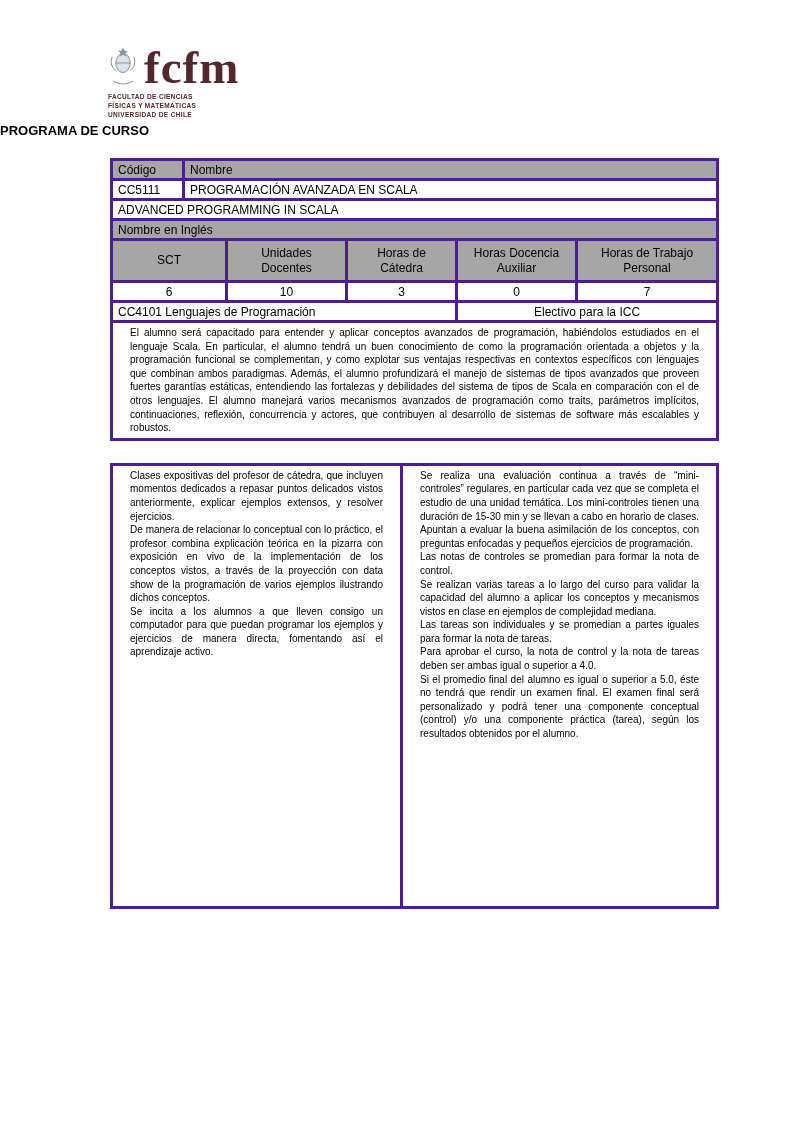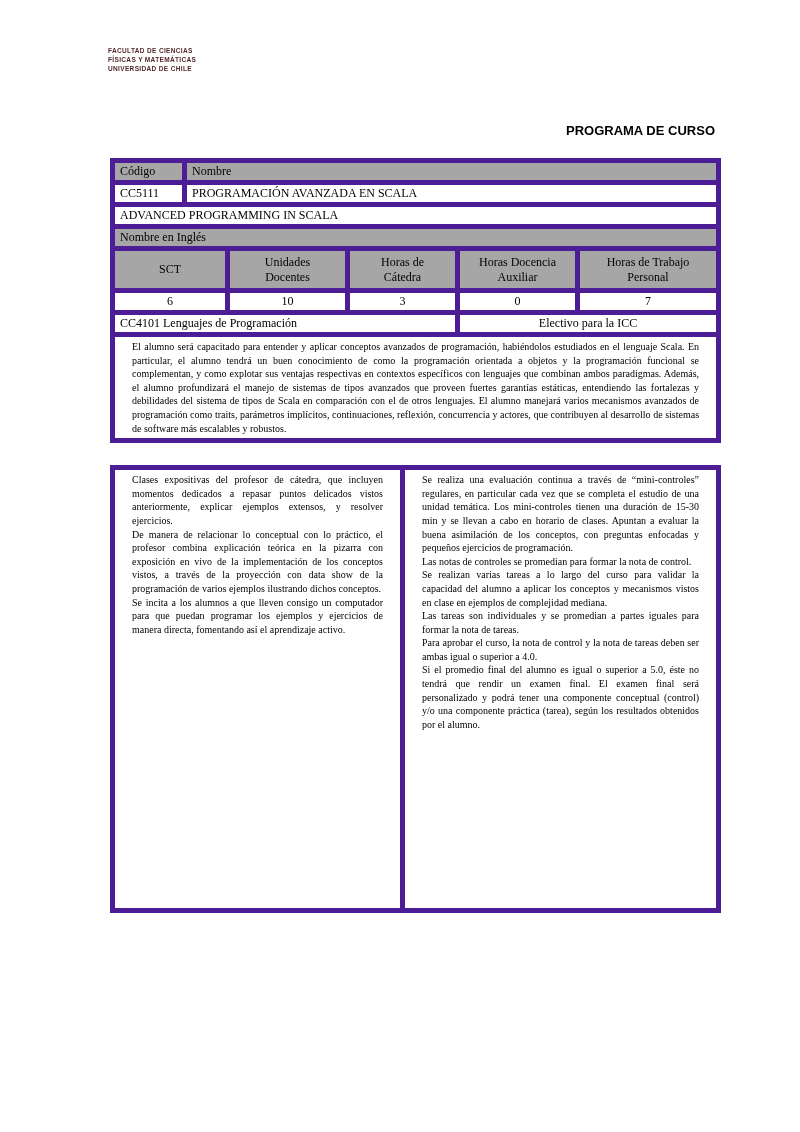--- a/index.html
+++ b/index.html
@@ -13,51 +13,64 @@
   .crest{width:30px;height:46px;flex:0 0 auto;}
   .brand{
     font-family:"Liberation Serif",serif;font-weight:700;font-size:47px;
     line-height:46px;color:#53282c;margin-left:6px;letter-spacing:1px;
   }
   .caption{
     margin-top:3px;font-size:6.5px;font-weight:700;color:#53282c;
     letter-spacing:.35px;line-height:1.35;white-space:pre-line;
   }
   .title{
-    position:absolute;left:0;top:123px;width:715px;text-align:right;
+    position:absolute;left:0;top:123px;width:715px;text-align:left;
     font-weight:700;font-size:13px;
   }
   .doc{position:absolute;left:110px;top:158px;width:606px;}
   table{
     border-collapse:collapse;table-layout:fixed;width:606px;
     border:1.5px solid #000;
   }
   td{
-    border:5px solid #4c1d95;font-size:12px;padding:1px 5px;
-    vertical-align:middle;overflow:hidden;font-family:Liberation Serif, serif;
+    border:3px solid #4c1d95;font-size:12px;padding:1px 5px;
+    vertical-align:middle;overflow:hidden;
   }
   .gray{background:#a6a6a6;}
   .c{text-align:center;}
   .pre{white-space:pre-line;}
   tr.h20{height:20px;}
   tr.h38{height:42px;}
   tr.h38 td{line-height:1.25;}
   .body-text{
     font-size:10px;line-height:1.36;text-align:justify;padding:3px 17px;
   }
   .t2{margin-top:22px;}
   .t2 tr.content{height:443px;}
   .t2 tr.content td{vertical-align:top;}
   .para{margin:0;}
   .gap{}
 </style>
 </head>
 <body>
 
 <div class="logo">
+  <div class="logo-row">
+    <svg class="crest" viewBox="0 0 30 46">
+      <g fill="none" stroke="#8a93a0" stroke-width="1">
+        <ellipse cx="15" cy="19" rx="7.2" ry="9.5" fill="#dde2e8"></ellipse>
+        <path d="M7.8 19 h14.4"></path>
+        <path d="M4 13 q-3 9 4.5 14"></path>
+        <path d="M26 13 q3 9 -4.5 14"></path>
+        <path d="M5 37 q10 6 20 0"></path>
+      </g>
+      <path d="M15 3.5 l1.6 3.2 3.2 .3 -2.4 2.2 .8 3.2 -3.2-1.7 -3.2 1.7 .8-3.2 -2.4-2.2 3.2-.3z" fill="#8a93a0"></path>
+    </svg>
+    <div class="brand">fcfm</div>
+  </div>
   <div class="caption">FACULTAD DE CIENCIAS
 FÍSICAS Y MATEMÁTICAS
 UNIVERSIDAD DE CHILE</div>
 </div>
 
 <div class="title">PROGRAMA DE CURSO</div>
 
 <div class="doc">
 
   <table class="t1">

